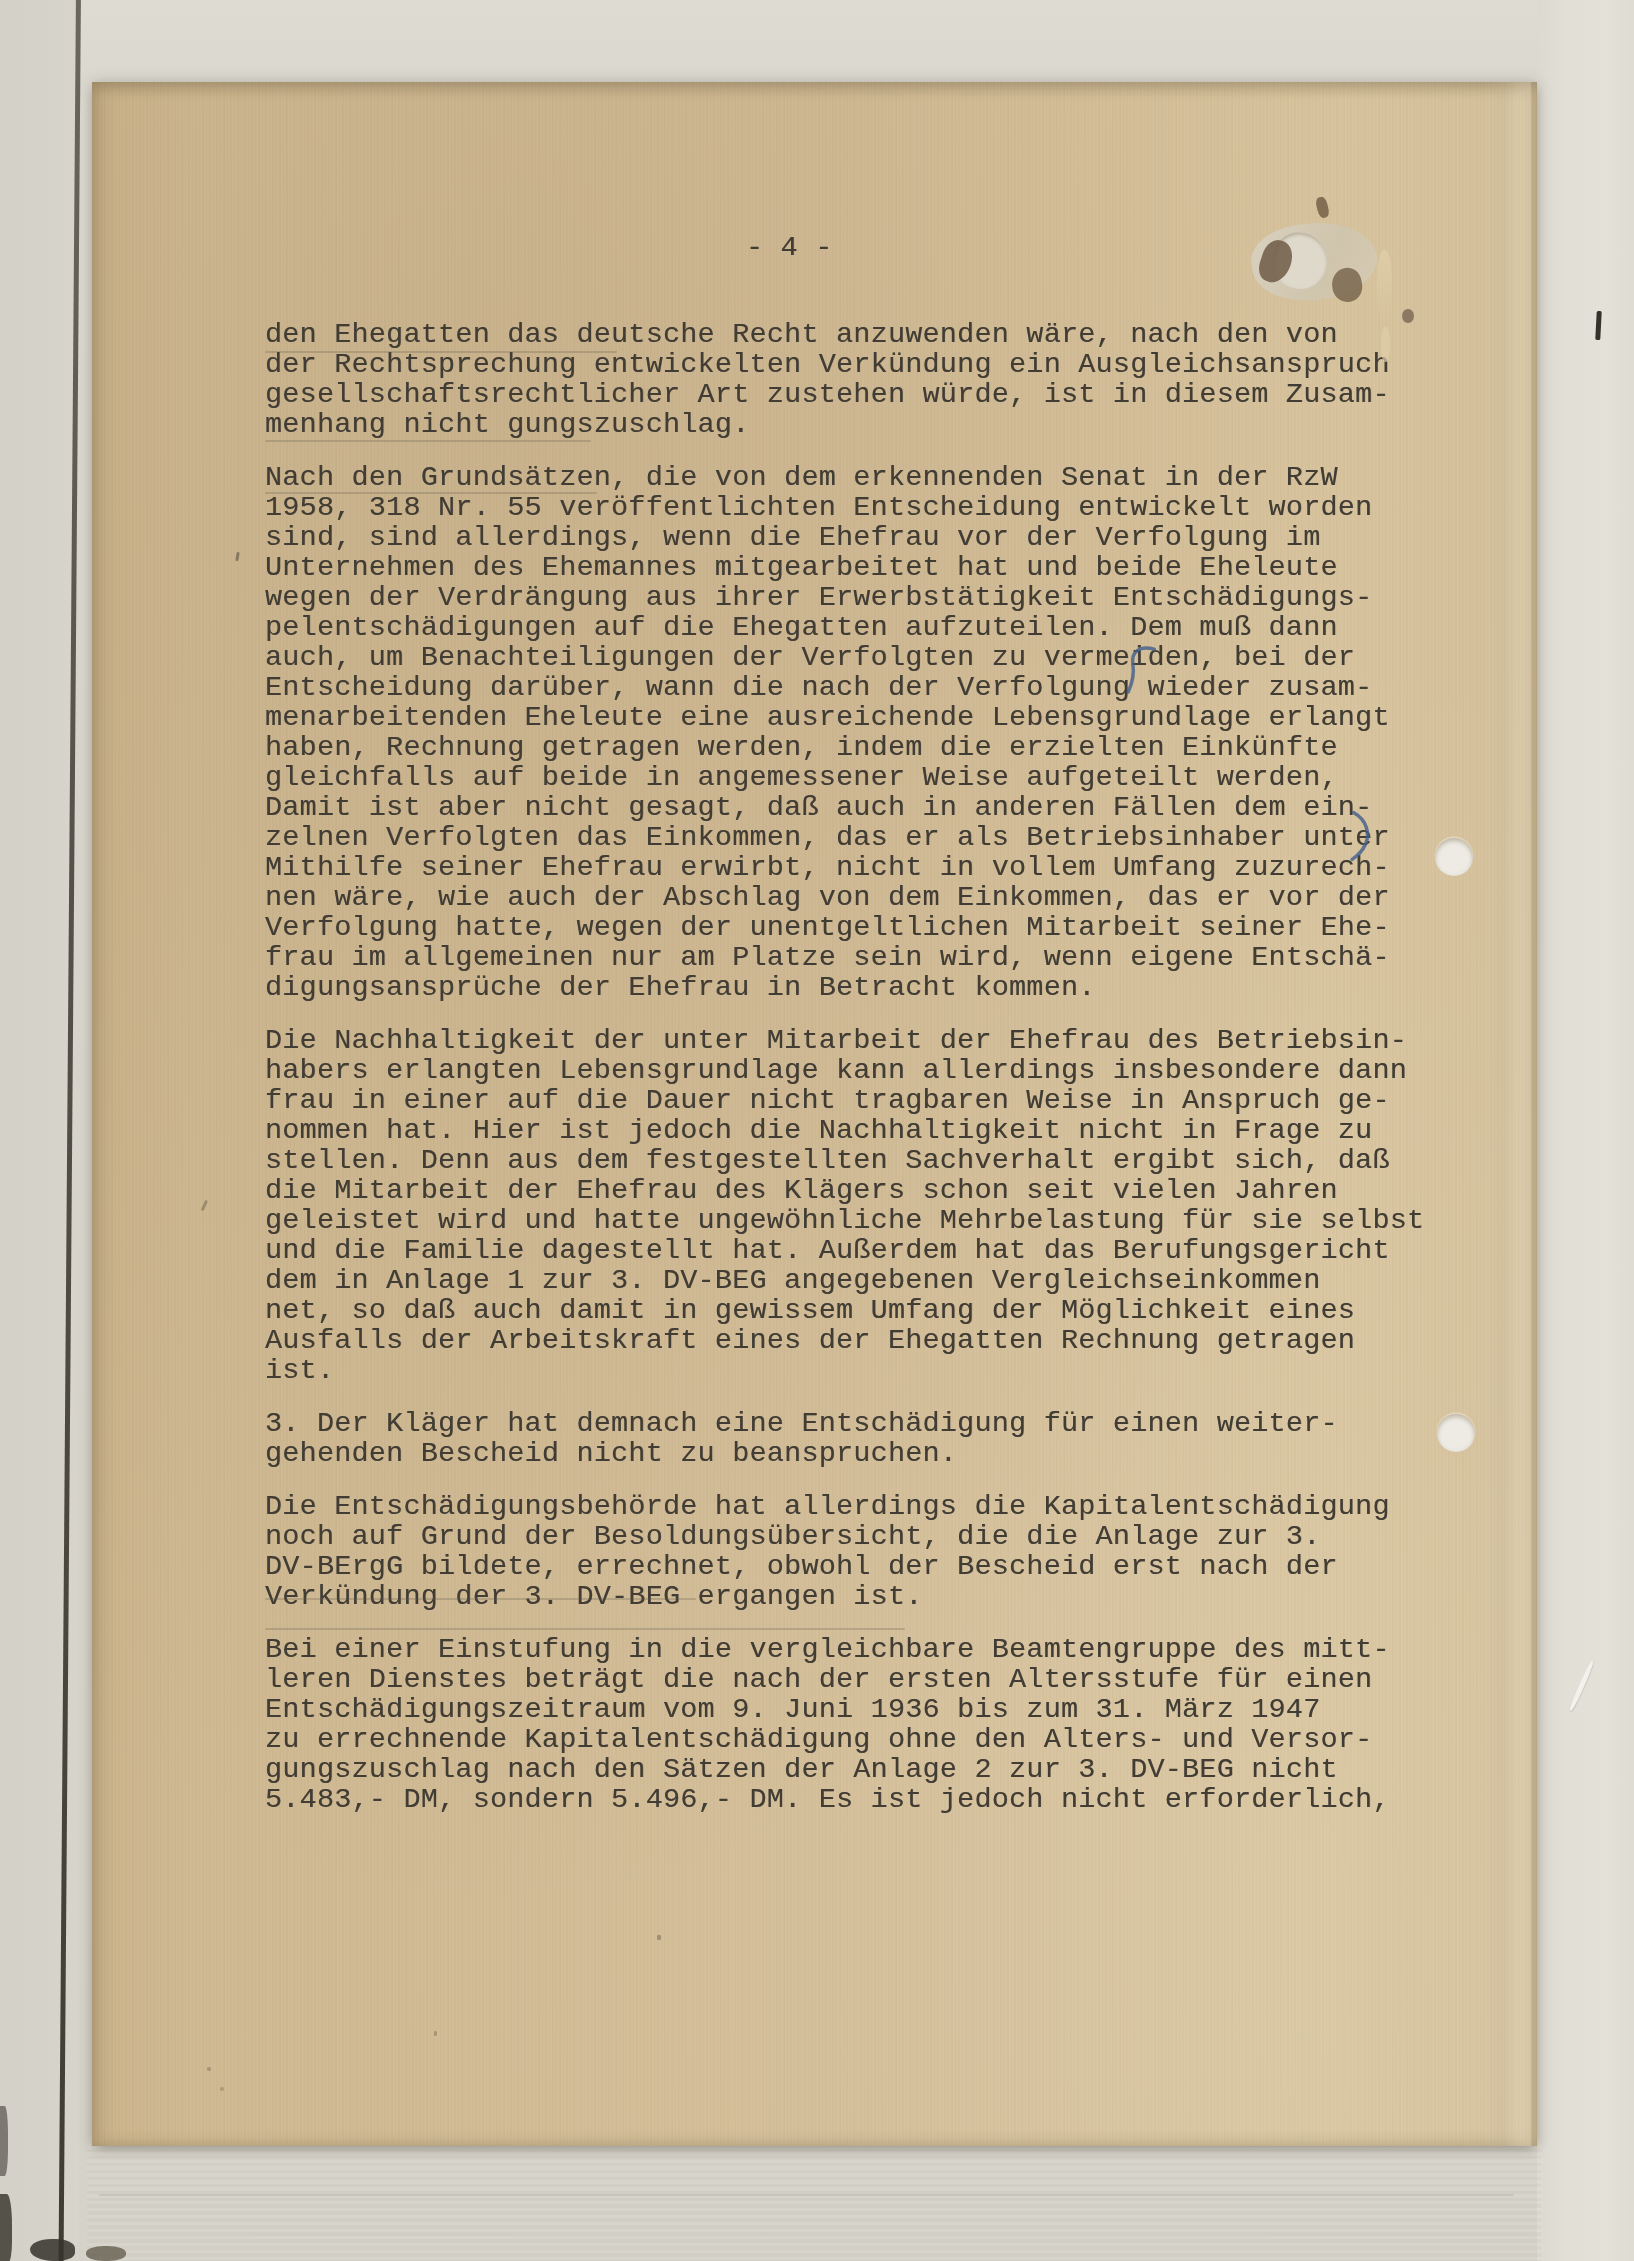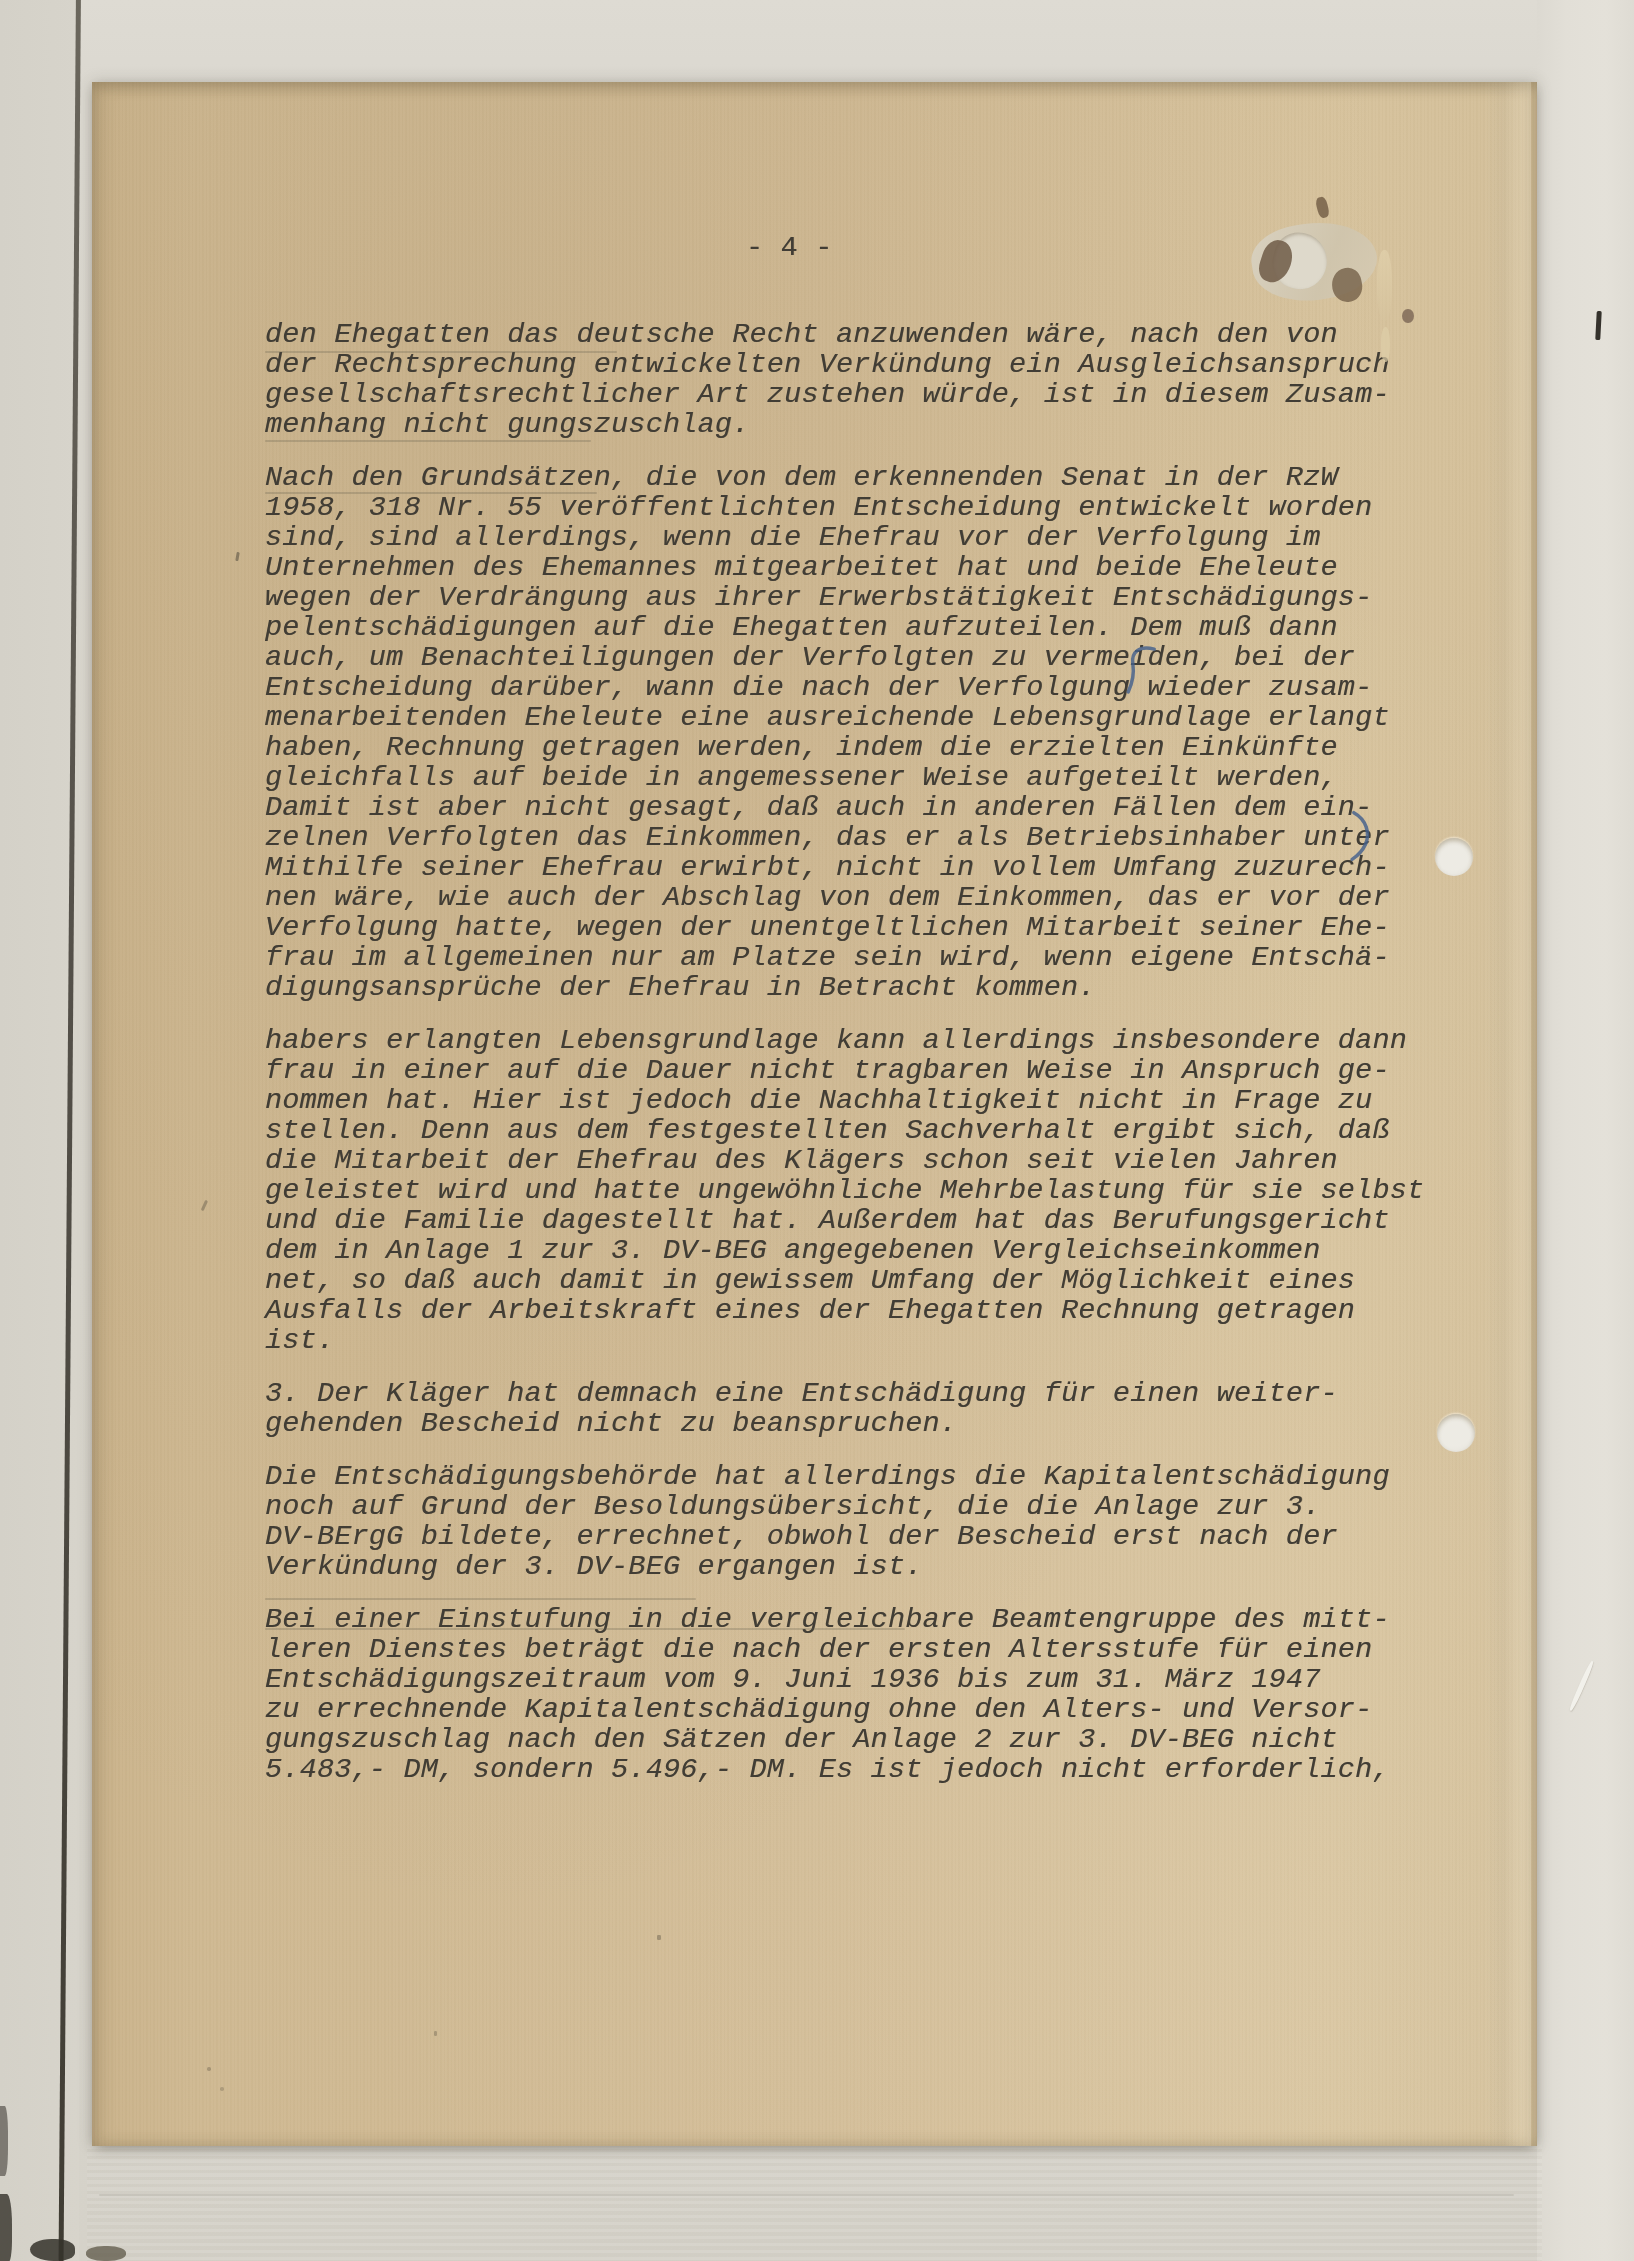--- a/index.html
+++ b/index.html
@@ -98,21 +98,21 @@
 <div class="spine-line"></div>
 <div class="below-paper"></div>
 <div class="crease-below"></div>
 
 <div class="paper">
   <div class="fold-band"></div>
   <div class="edge-light"></div>
 
   <div class="pagenum" style="left:654px;top:151px;position:absolute;">- 4 -</div>
 
-  <div class="textcol" style="left:173px;top:238px;font-style:italic;">
+  <div class="textcol" style="left:173px;top:238px;">
     <div class="para">
       <div class="line">den Ehegatten das deutsche Recht anzuwenden wäre, nach den von</div>
       <div class="line">der Rechtsprechung entwickelten Verkündung ein Ausgleichsanspruch</div>
       <div class="line">gesellschaftsrechtlicher Art zustehen würde, ist in diesem Zusam-</div>
       <div class="line">menhang nicht gungszuschlag.</div>
     </div>
     <div class="para">
       <div class="line">Nach den Grundsätzen, die von dem erkennenden Senat in der RzW</div>
       <div class="line">1958, 318 Nr. 55 veröffentlichten Entscheidung entwickelt worden</div>
       <div class="line">sind, sind allerdings, wenn die Ehefrau vor der Verfolgung im</div>
@@ -126,20 +126,21 @@
       <div class="line">gleichfalls auf beide in angemessener Weise aufgeteilt werden,</div>
       <div class="line">Damit ist aber nicht gesagt, daß auch in anderen Fällen dem ein-</div>
       <div class="line">zelnen Verfolgten das Einkommen, das er als Betriebsinhaber unter</div>
       <div class="line">Mithilfe seiner Ehefrau erwirbt, nicht in vollem Umfang zuzurech-</div>
       <div class="line">nen wäre, wie auch der Abschlag von dem Einkommen, das er vor der</div>
       <div class="line">Verfolgung hatte, wegen der unentgeltlichen Mitarbeit seiner Ehe-</div>
       <div class="line">frau im allgemeinen nur am Platze sein wird, wenn eigene Entschä-</div>
       <div class="line">digungsansprüche der Ehefrau in Betracht kommen.</div>
     </div>
     <div class="para">
+      <div class="line">Die Nachhaltigkeit der unter Mitarbeit der Ehefrau des Betriebsin-</div>
       <div class="line">habers erlangten Lebensgrundlage kann allerdings insbesondere dann</div>
       <div class="line">frau in einer auf die Dauer nicht tragbaren Weise in Anspruch ge-</div>
       <div class="line">nommen hat. Hier ist jedoch die Nachhaltigkeit nicht in Frage zu</div>
       <div class="line">stellen. Denn aus dem festgestellten Sachverhalt ergibt sich, daß</div>
       <div class="line">die Mitarbeit der Ehefrau des Klägers schon seit vielen Jahren</div>
       <div class="line">geleistet wird und hatte ungewöhnliche Mehrbelastung für sie selbst</div>
       <div class="line">und die Familie dagestellt hat. Außerdem hat das Berufungsgericht</div>
       <div class="line">dem in Anlage 1 zur 3. DV-BEG angegebenen Vergleichseinkommen</div>
       <div class="line">net, so daß auch damit in gewissem Umfang der Möglichkeit eines</div>
       <div class="line">Ausfalls der Arbeitskraft eines der Ehegatten Rechnung getragen</div>

